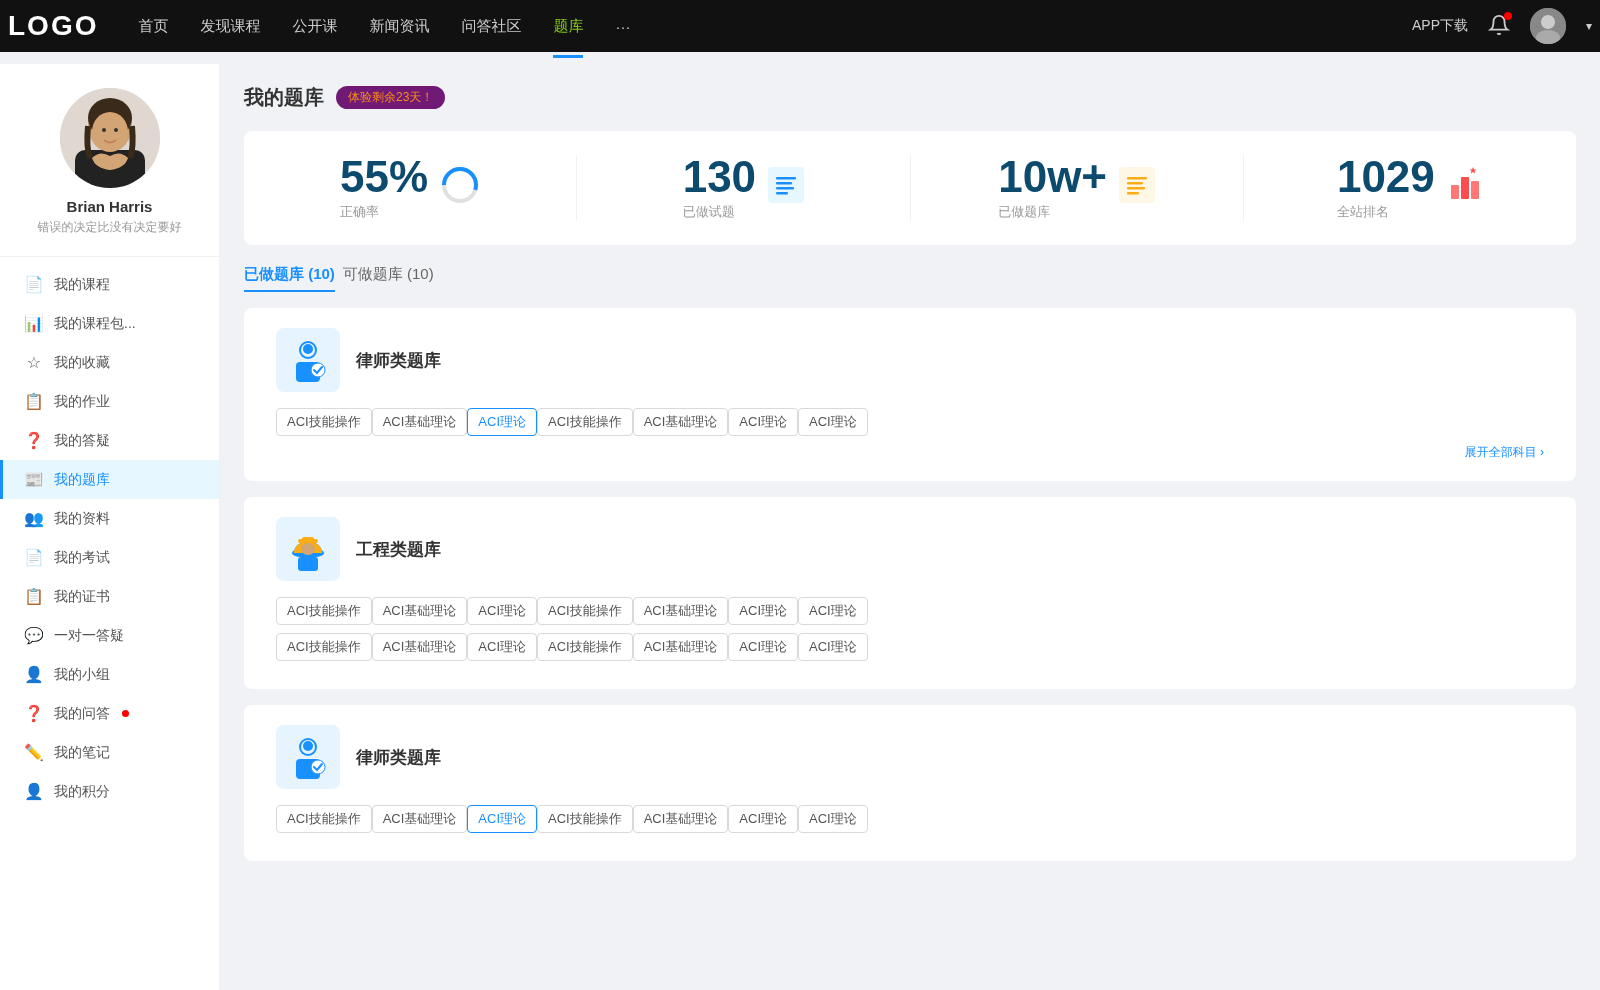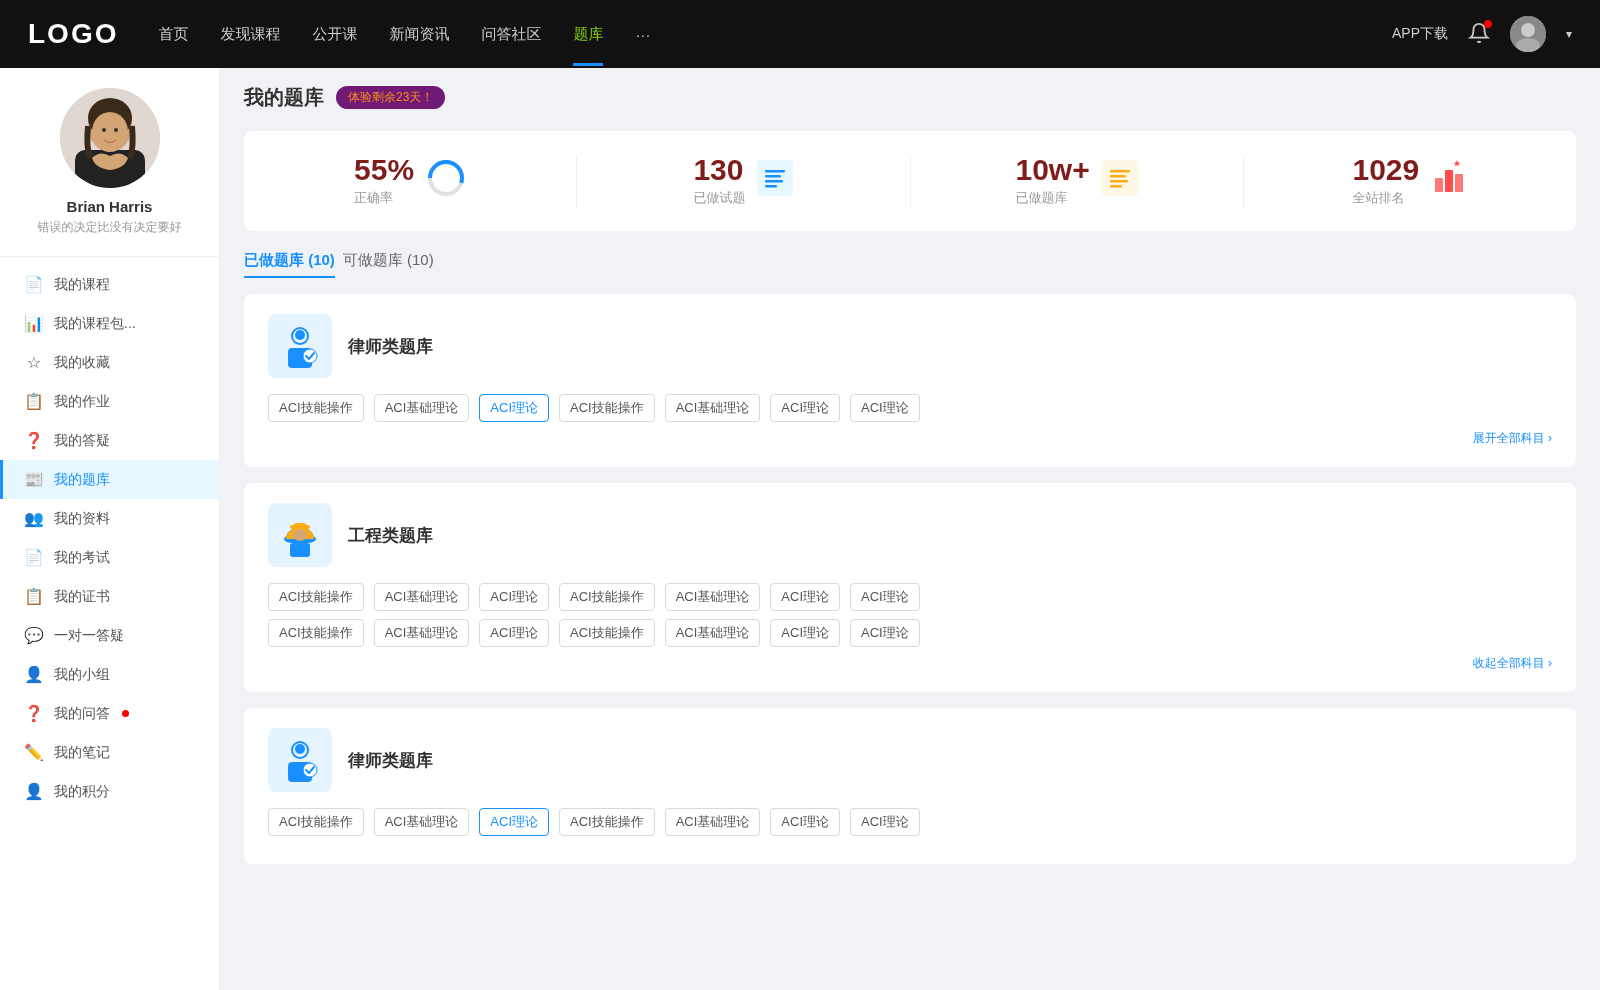--- a/index.html
+++ b/index.html
@@ -1,24 +1,24 @@
 <!DOCTYPE html>
 <html><head>
   <meta charset="utf-8">
   <style>
     * { box-sizing: border-box; margin: 0; padding: 0; }
     body { font-family: -apple-system, BlinkMacSystemFont, 'PingFang SC', 'Microsoft YaHei', sans-serif; background: #f0f2f5; font-size: 14px; color: #333; }
 
     
     .navbar {
       background: #111;
-      height: 68px;
-      display: flex;
-      align-items: center;
-      padding: 0 28px;
+      height: 52px;
+      display: flex;
+      align-items: center;
+      padding: 0 8px;
       position: fixed;
       top: 0; left: 0; right: 0;
       z-index: 100;
     }
     .navbar-logo {
       color: #fff;
       font-size: 28px;
       font-weight: bold;
       letter-spacing: 2px;
       margin-right: 40px;
@@ -202,23 +202,23 @@
       flex: 1;
       display: flex;
       align-items: center;
       justify-content: center;
       gap: 12px;
       border-right: 1px solid #f0f0f0;
     }
     .stat-item:last-child { border-right: none; }
     .stat-text {}
     .stat-value {
-      font-size: 30px;
+      font-size: 44px;
       font-weight: 700;
-      color: #7f1d1d;
+      color: #0c4a6e;
       line-height: 1;
     }
     .stat-label {
       font-size: 13px;
       color: #999;
       margin-top: 4px;
     }
     .stat-icon {
       font-size: 28px;
     }
@@ -246,21 +246,21 @@
       bottom: 0; left: 0; right: 0;
       height: 2px;
       background: #1890ff;
     }
 
     
     .bank-card {
       background: #fff;
       border-radius: 8px;
       margin-bottom: 16px;
-      padding: 20px 24px;
+      padding: 20px 32px;
     }
     .bank-card-header {
       display: flex;
       align-items: center;
       gap: 16px;
       margin-bottom: 16px;
     }
     .bank-icon {
       width: 64px; height: 64px;
       border-radius: 8px;
@@ -270,21 +270,20 @@
       justify-content: center;
       flex-shrink: 0;
     }
     .bank-name {
       font-size: 17px;
       font-weight: 600;
     }
     .tags-row {
       display: flex;
       flex-wrap: wrap;
-      gap: 10px;
       margin-bottom: 8px;
     }
     .tag {
       border: 1px solid #d9d9d9;
       border-radius: 4px;
       padding: 4px 10px;
       font-size: 13px;
       color: #555;
       cursor: pointer;
       white-space: nowrap;
@@ -557,21 +556,20 @@
       </div>
       <div class="tags-row">
         <span class="tag">ACI技能操作</span>
         <span class="tag">ACI基础理论</span>
         <span class="tag">ACI理论</span>
         <span class="tag">ACI技能操作</span>
         <span class="tag">ACI基础理论</span>
         <span class="tag">ACI理论</span>
         <span class="tag">ACI理论</span>
       </div>
-      <div class="collapse-link">收起全部科目 ›</div>
     </div>
 
     <div class="bank-card">
       <div class="bank-card-header">
         <div class="bank-icon">
           <svg width="48" height="48" viewBox="0 0 48 48">
             <circle cx="24" cy="14" r="9" fill="#1890ff"></circle>
             <rect x="12" y="26" width="24" height="20" rx="4" fill="#1890ff"></rect>
             <circle cx="24" cy="14" r="7" fill="#e6f4ff"></circle>
             <circle cx="24" cy="13" r="5" fill="#1890ff"></circle>

